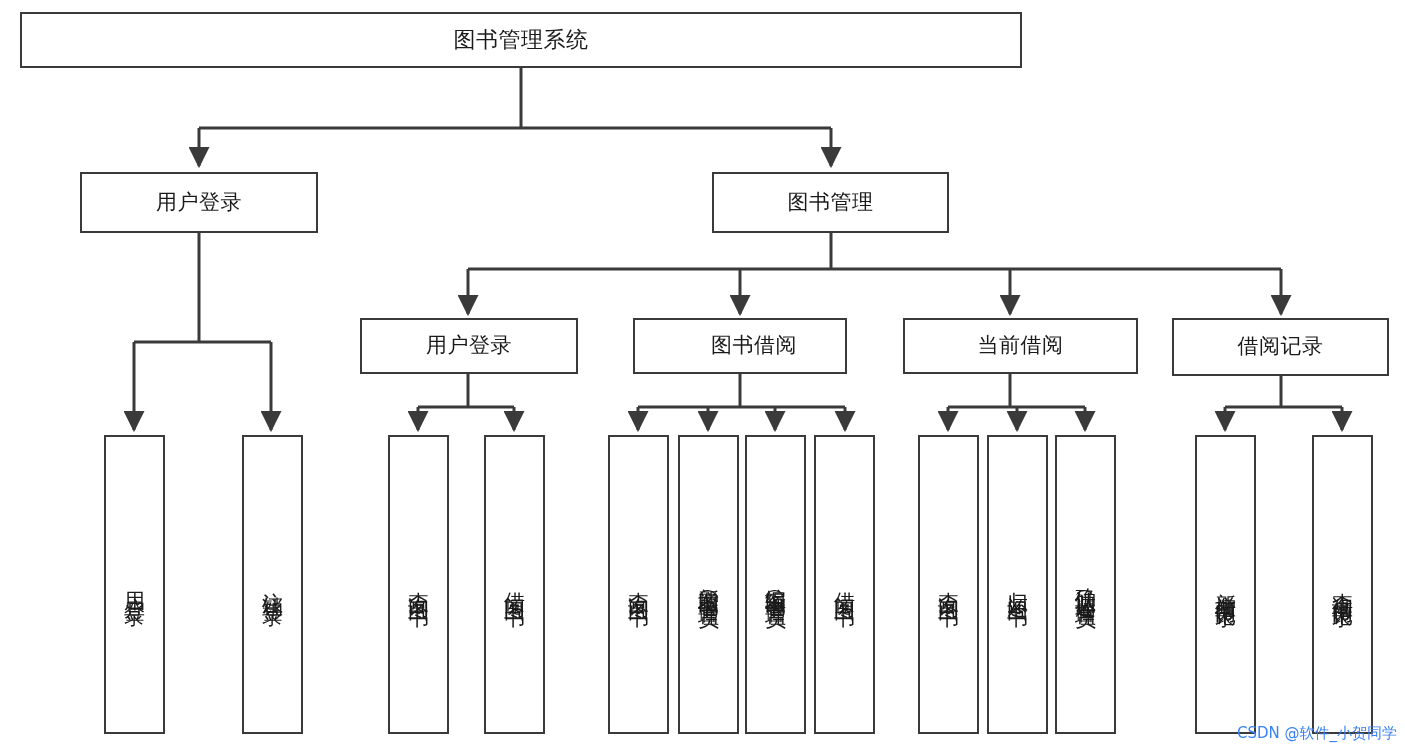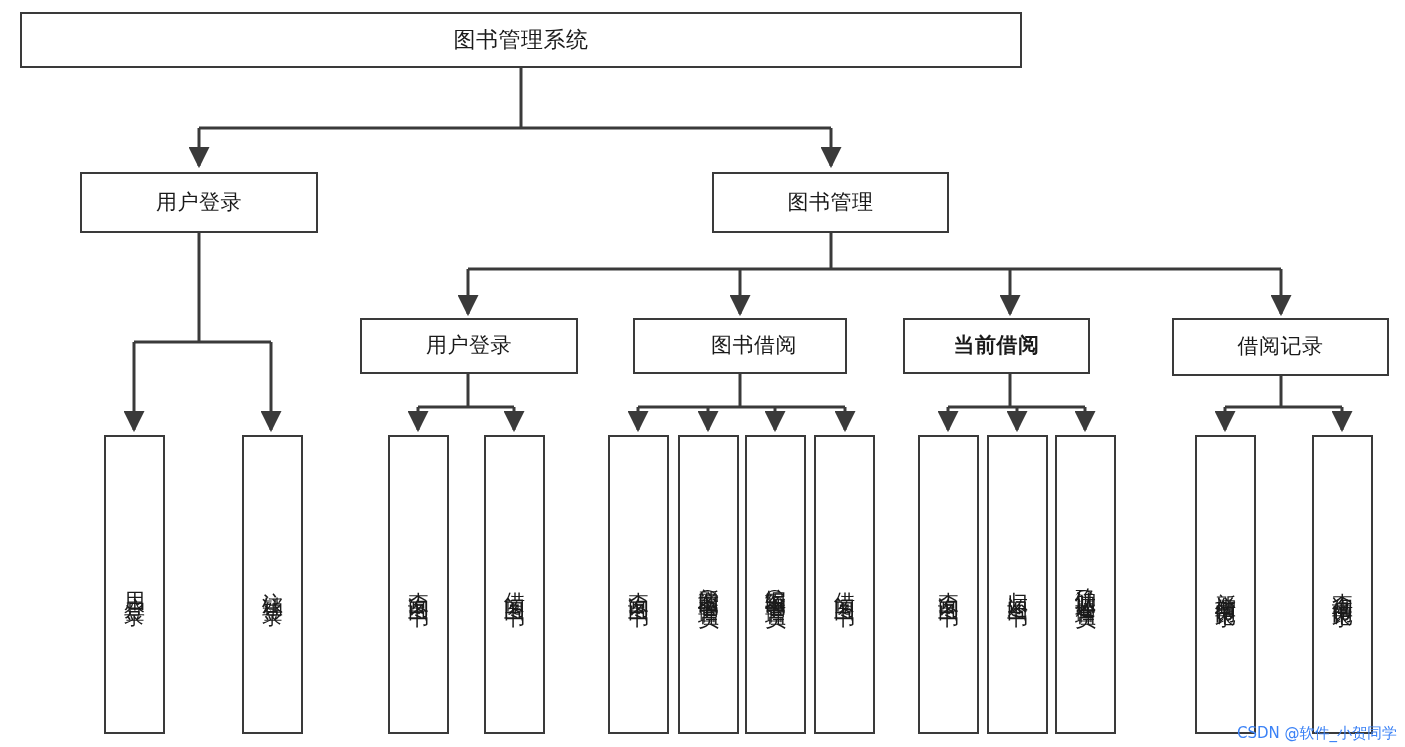--- a/index.html
+++ b/index.html
@@ -124,21 +124,21 @@
     </g>
   </svg>
 
   <div class="node horizontal root" style="left:20px; top:12px; width:1002px; height:56px;">图书管理系统</div>
 
   <div class="node horizontal" style="left:80px; top:172px; width:238px; height:61px;">用户登录</div>
   <div class="node horizontal" style="left:712px; top:172px; width:237px; height:61px;">图书管理</div>
 
   <div class="node horizontal" style="left:360px; top:318px; width:218px; height:56px;">用户登录</div>
   <div class="node horizontal" style="left:633px; top:318px; width:214px; height:56px;padding-left:28px;">图书借阅</div>
-  <div class="node horizontal" style="left:903px; top:318px; width:187px; height:56px;font-weight:bold;">当前借阅</div>
+  <div class="node horizontal" style="left:903px; top:318px; width:235px; height:56px;">当前借阅</div>
   <div class="node horizontal" style="left:1172px; top:318px; width:217px; height:58px;">借阅记录</div>
 
   <div class="node vertical" style="left:104px; top:435px; width:61px; height:299px;">用户登录</div>
   <div class="node vertical" style="left:242px; top:435px; width:61px; height:299px;">注销登录</div>
 
   <div class="node vertical" style="left:388px; top:435px; width:61px; height:299px;">查询图书</div>
   <div class="node vertical" style="left:484px; top:435px; width:61px; height:299px;">借阅图书</div>
 
   <div class="node vertical" style="left:608px; top:435px; width:61px; height:299px;">查询图书</div>
   <div class="node vertical tall-text" style="left:678px; top:435px; width:61px; height:299px;">新增图书（管理员）</div>

